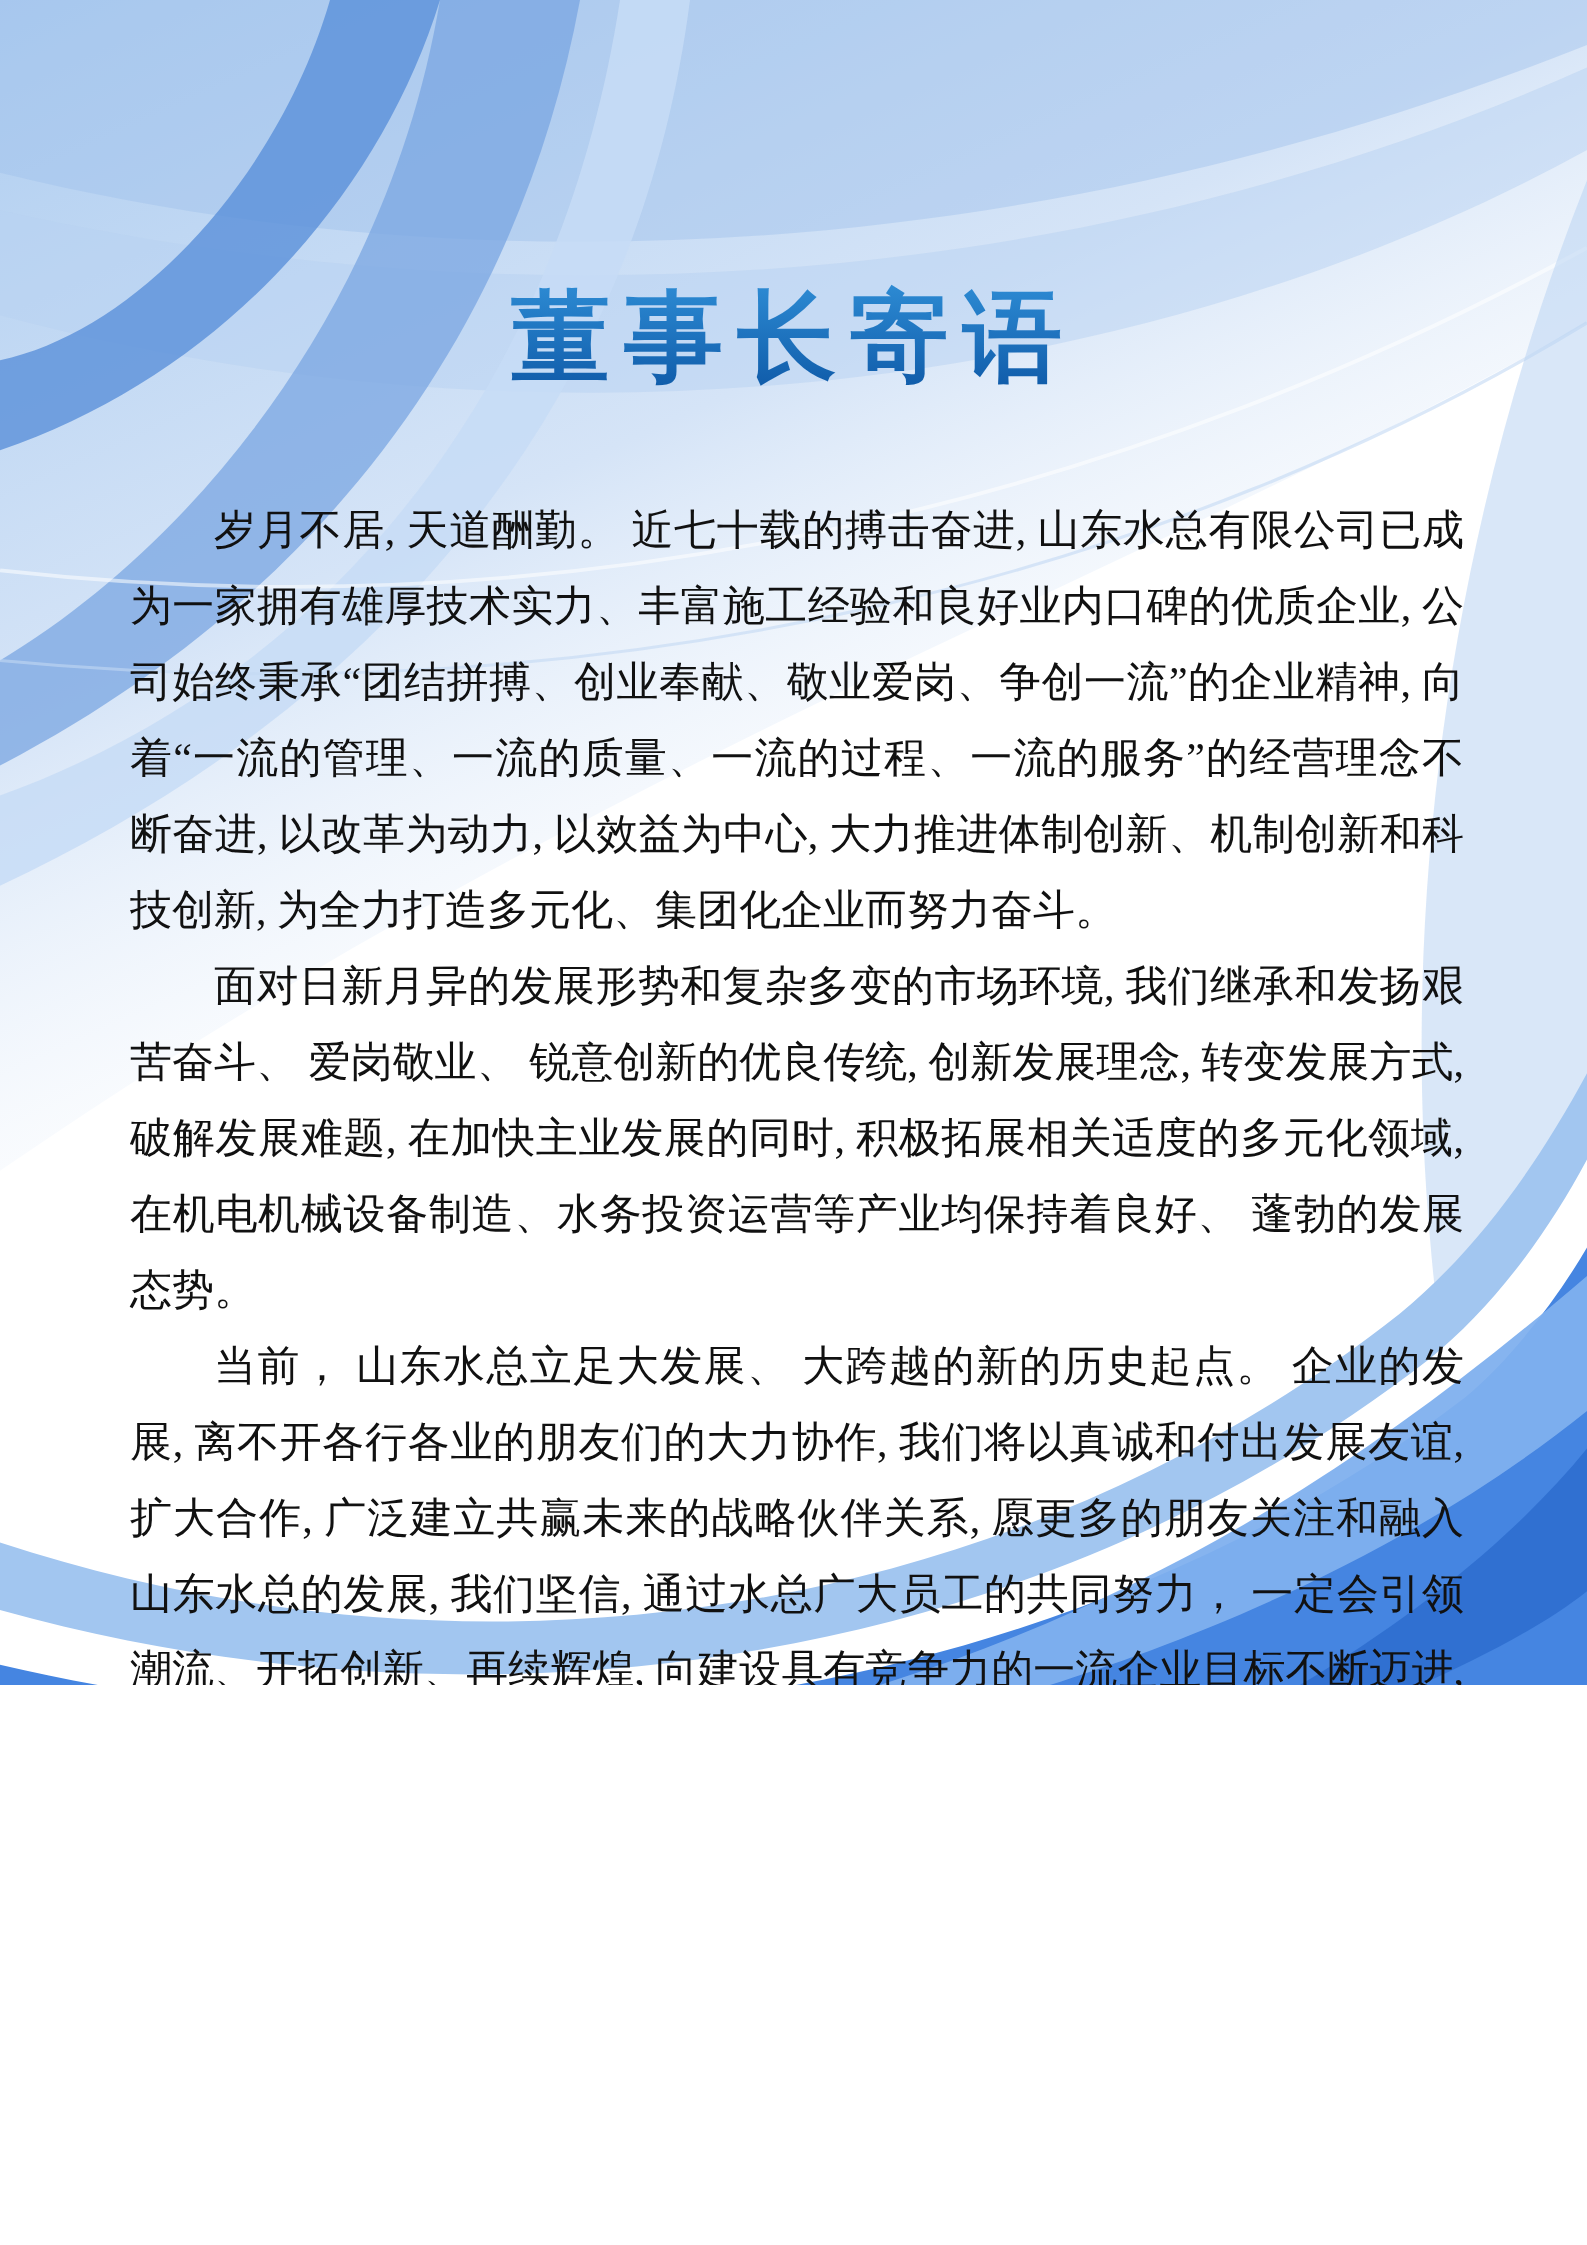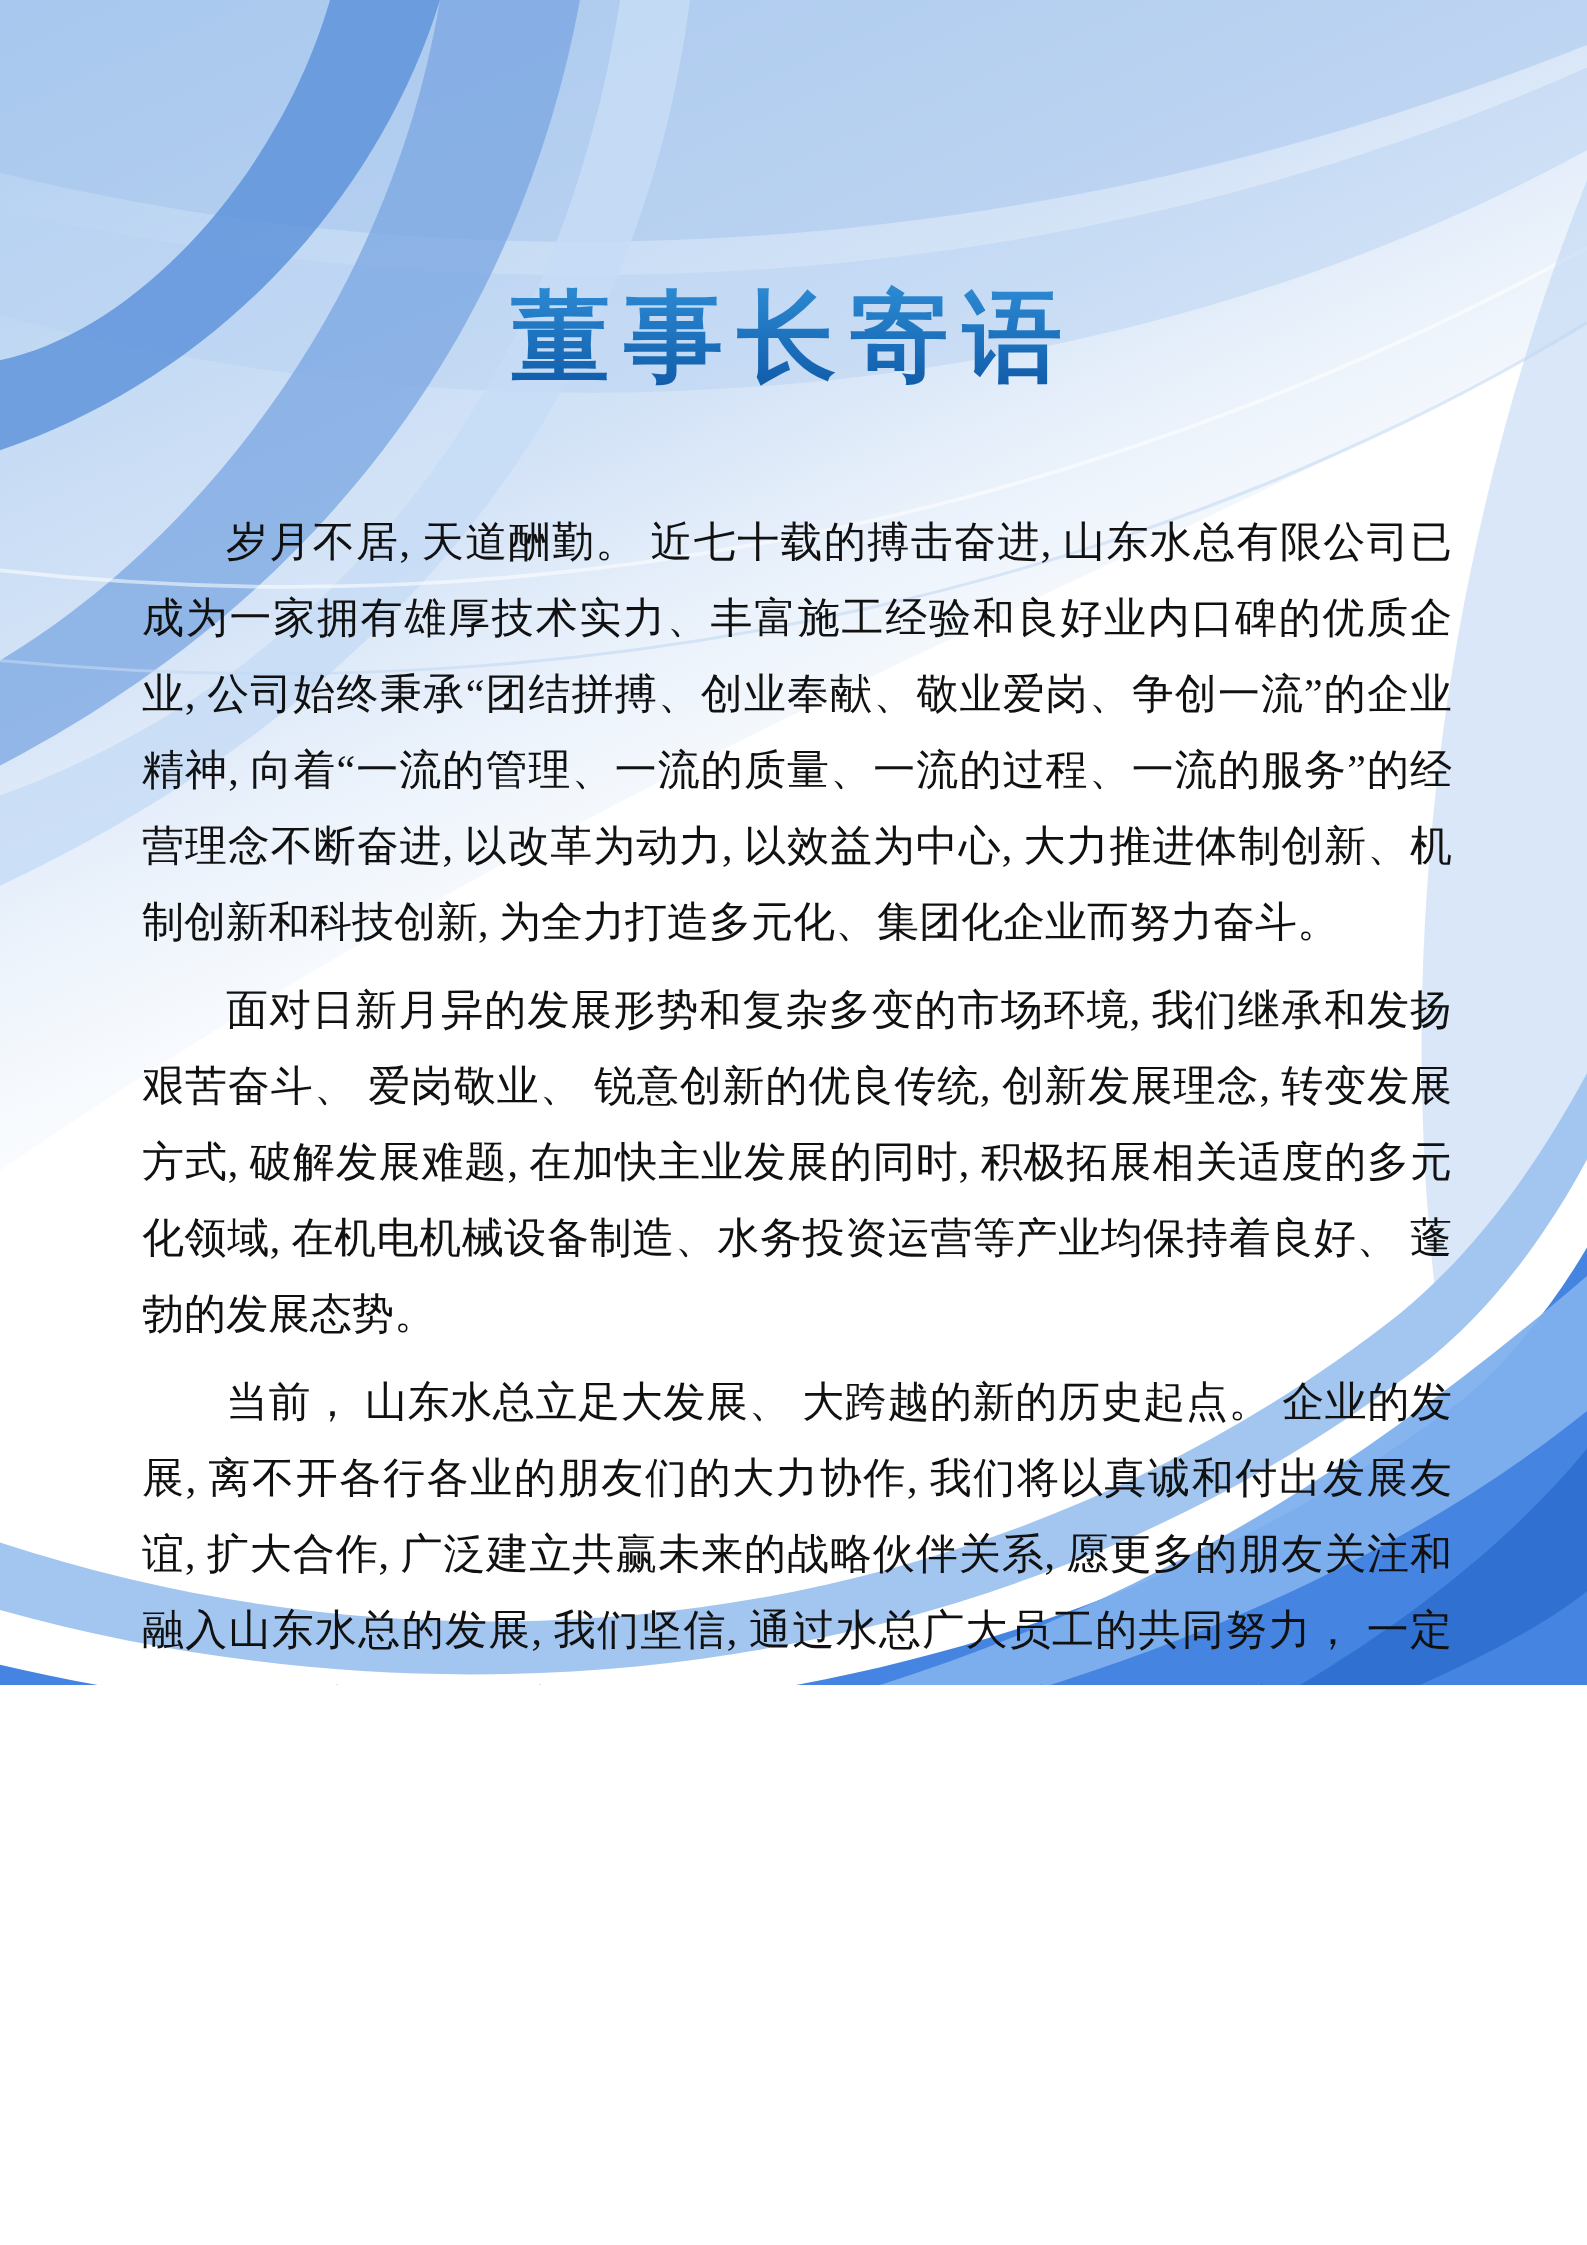--- a/index.html
+++ b/index.html
@@ -20,21 +20,21 @@
     background:linear-gradient(180deg,var(--title-blue-top,#3090d8) 0%,var(--title-blue-bottom,#0f5aa8) 90%);
     -webkit-background-clip:text;background-clip:text;
     color:transparent;
     z-index:2;
   }
   .bodytext{
     position:absolute;left:130px;top:492px;width:1334px;
     font-size:42px;line-height:76px;color:var(--text-black,#111111);
     text-align:justify;z-index:2;
   }
-  .bodytext p{margin:12px;text-indent:2em;}
+  .bodytext p{margin:0;text-indent:2em;}
 
   .logo{
     position:absolute;left:1336px;top:2010px;width:210px;
     text-align:center;z-index:3;margin-left:35px;
   }
   .logo svg{display:block;margin:0 auto;}
   .logo-text{
     margin-top:6px;
     font-family:"DejaVu Sans","Liberation Sans",sans-serif;
     font-weight:bold;font-size:47px;letter-spacing:2px;

